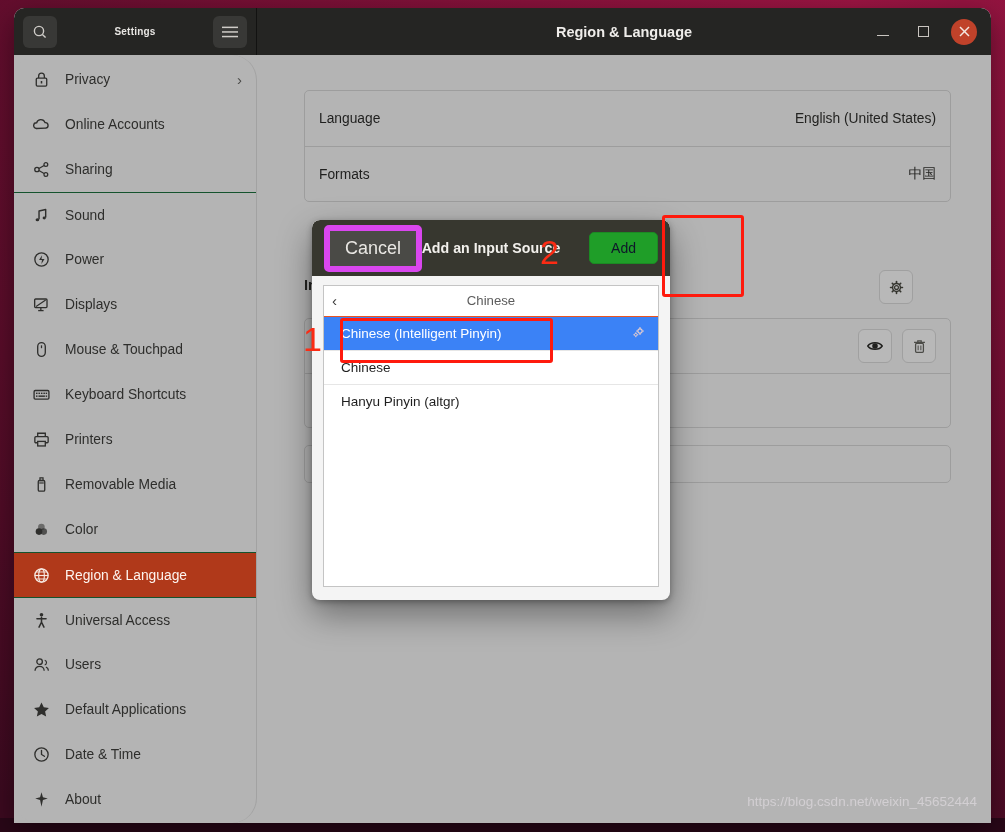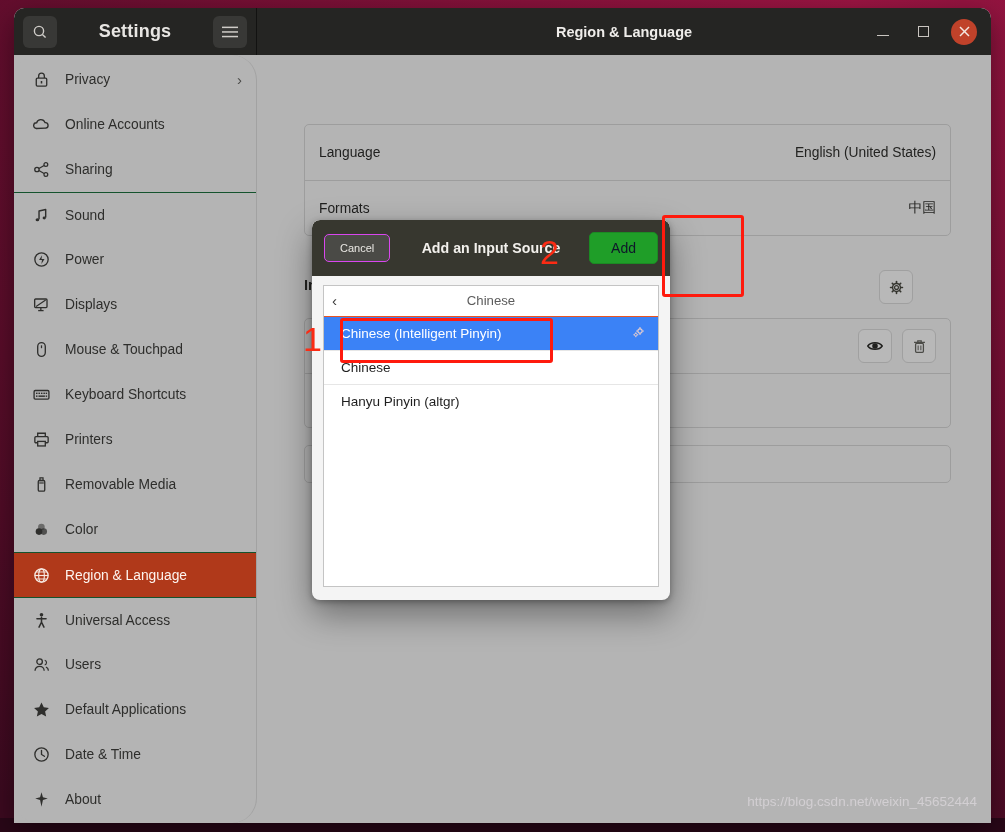--- a/index.html
+++ b/index.html
@@ -46,21 +46,21 @@
   }
   .tb-btn {
     width: 34px; height: 32px;
     background: #383836;
     border-radius: 6px;
     display: flex; align-items: center; justify-content: center;
     color: #d4d1cd;
     cursor: pointer;
   }
   .tb-title {
-    color: #e8e6e3; font-size: 18px; font-weight: bold;
+    color: #e8e6e3; font-size: 10px; font-weight: bold;
     letter-spacing: .2px;
   }
   .tb-right {
     flex: 1; height: 100%;
     display: flex; align-items: center; justify-content: center;
     position: relative;
   }
   .tb-right .page-title {
     color: #efedea; font-size: 14.5px; font-weight: bold;
   }
@@ -173,23 +173,23 @@
     position: relative;
     border-radius: 8px 8px 0 0;
   }
   .dlg-title {
     position: absolute; left: 0; right: 0; text-align: center;
     color: #f2f0ec; font-size: 14.2px; font-weight: bold;
     pointer-events: none;
   }
   .dlg-cancel {
     background: #4a4a46; color: #e9e7e3;
-    border: 1px solid #d946ef;
+    border: 6px solid #d946ef;
     border-radius: 5px;
-    padding: 7px 15px; font-size: 11px;
+    padding: 7px 15px; font-size: 18px;
     cursor: pointer; z-index: 2;
   }
   .dlg-add {
     background: #1f9e28; color: #0f172a;
     border: 1px solid #1b8a23;
     border-radius: 5px;
     padding: 7px 21px; font-size: 14px;
     cursor: pointer; z-index: 2;
   }
   .dlg-body {
@@ -467,21 +467,21 @@
             <svg width="19" height="19" viewBox="0 0 20 20" fill="none">
               <path d="M10 2.4l1.5 5.1 5.1 1.5-5.1 1.5L10 17.6 8.5 10.5 3.4 9l5.1-1.5z" fill="#2f2f2d"></path>
             </svg>
           </span>
           <span class="side-label">About</span>
         </div>
       </div>
 
     <div class="content">
 
-      <div class="card" style="left:47px; top:35px; right:40px;margin-top:34px;">
+      <div class="card" style="left:47px; top:35px; right:40px;">
         <div class="card-row">
           <span>Language</span>
           <span class="val">English (United States)</span>
         </div>
         <div class="card-row">
           <span>Formats</span>
           <span class="val">中国</span>
         </div>
       </div>
 

